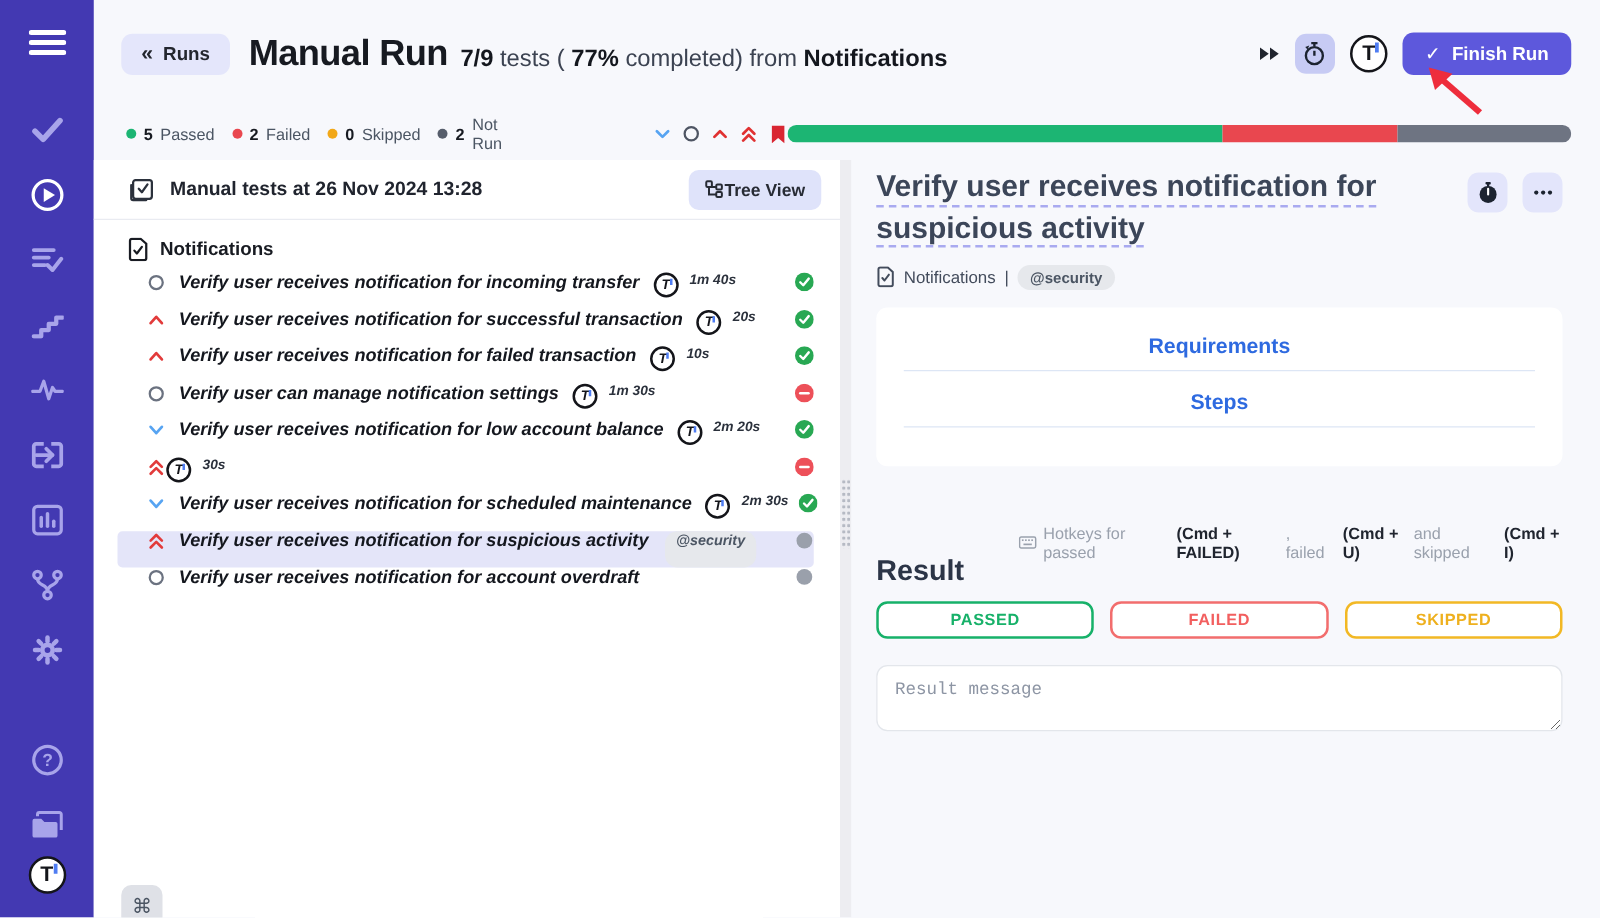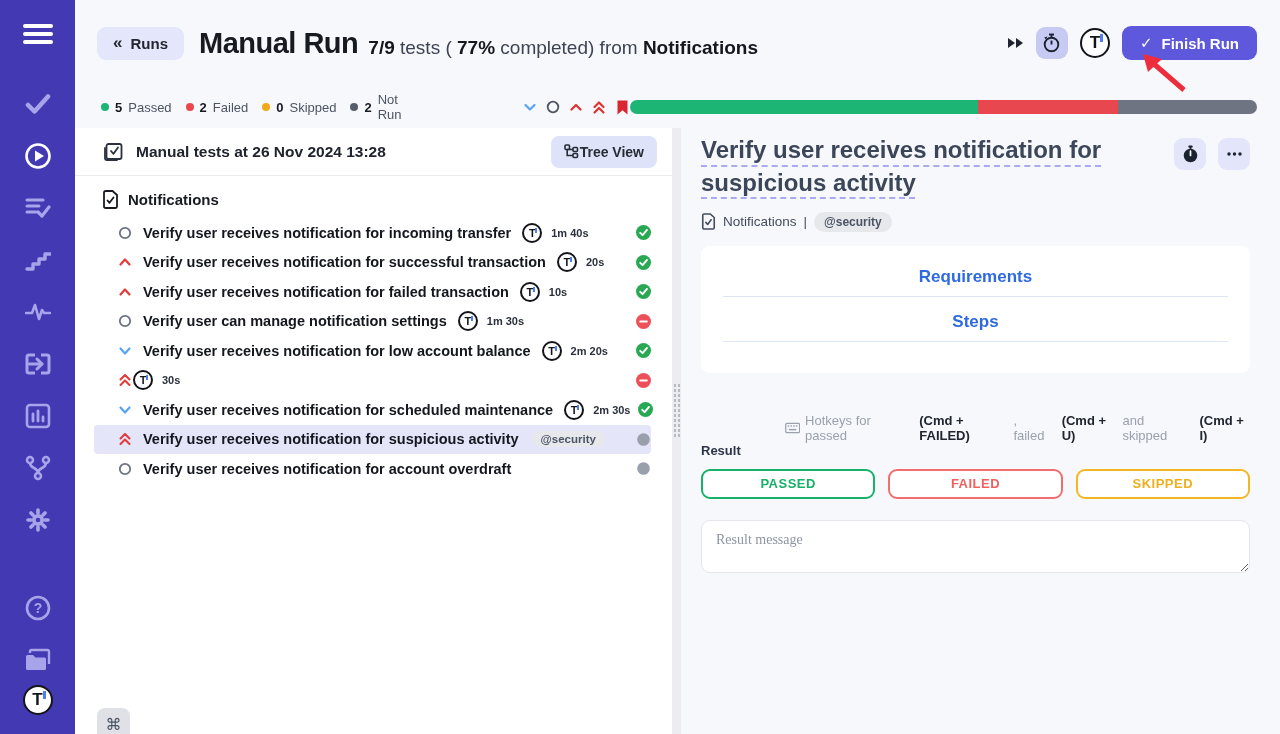--- a/index.html
+++ b/index.html
@@ -57,49 +57,49 @@
     background-image:radial-gradient(#b6bac4 1px, transparent 1.2px); background-size:4px 5px; }
   .rightpanel { flex:1; background:#f7f8fc; padding:6px 30px 0 20px; min-width:0; }
 
   
   .lp-header { height:48px; display:flex; align-items:center; padding:0 15px 0 28px; border-bottom:1px solid #e9ebf1; flex:0 0 auto; }
   .lp-header .hd-title { font-size:15.5px; font-weight:bold; color:#20242e; margin-left:13px; }
   .btn-tree { margin-left:auto; display:flex; align-items:center; gap:1px; background:#dfe3fa; border:none; border-radius:8px; height:31px; padding:16px 13px; font-size:14px; font-weight:bold; color:#272b34; cursor:pointer; font-family:inherit; }
   .folder-row { display:flex; align-items:center; gap:9px; padding:14px 0 6px 27px; }
   .folder-row .f-title { font-size:15px; font-weight:bold; color:#181b22; }
   .tests { flex:1; overflow:hidden; padding-top:3px; }
-  .trow { display:flex; align-items:center; height:29.5px; margin:0 21px 0 19px; padding-left:23px; border-radius:4px; cursor:pointer; }
+  .trow { display:flex; height:29.5px; margin:0 21px 0 19px; padding-left:23px; border-radius:4px; cursor:pointer;font-style:italic; }
   .trow.selected { background:#e4e5f9; }
   .trow .pri { width:16px; display:flex; justify-content:center; flex:0 0 auto; }
   .trow .t-title { font-size:14.5px; font-weight:bold; color:#14171e; margin:0 11px 0 10px; white-space:nowrap; }
   .trow .dur { font-size:11px; font-weight:bold; color:#2b313c; margin-left:9px; white-space:nowrap; }
   .trow .spacer { flex:1; }
   .trow .tagpill { background:#e6e8ec; border-radius:10px; font-size:11.5px; font-weight:bold; color:#4b5563; padding:2px 9px; margin-left:2px; }
   .st { width:15px; height:15px; flex:0 0 auto; margin-left:8px; }
   .cmd-btn { position:absolute; left:22px; bottom:-7px; width:33px; height:33px; background:#dfe1e7; border:none; border-radius:8px; font-size:16px; color:#4b5563; cursor:pointer; }
 
   
   .d-titlerow { display:flex; align-items:flex-start; }
   .d-title { width:478px; font-size:24px; font-weight:800; color:#3c4659; line-height:1.37; text-decoration:underline; text-decoration-style:dashed; text-decoration-color:#a9aaf0; text-decoration-thickness:1.5px; text-underline-offset:7px; }
   .d-buttons { margin-left:auto; display:flex; gap:12px; padding-top:4px; }
   .d-crumb { display:flex; align-items:center; gap:7px; margin-top:12px; font-size:13.5px; color:#434c5c; }
   .d-crumb .pill { background:#e6e8ec; border-radius:10px; font-size:12px; font-weight:bold; color:#4b5563; padding:3px 10px; }
   .d-card { background:#fff; border-radius:9px; margin-top:14px; padding:21px 22px 16px;text-align:center; }
   .d-link { display:inline-block; font-size:17px; font-weight:bold; color:#2e6ae0; cursor:pointer; }
   .d-hr { border:none; border-top:1.5px solid #dde6f5; margin:9px 0 15px; }
   .result-row { display:flex; align-items:center; margin-top:26px; }
-  .result-label { font-size:13px; font-weight:800; color:#2c3547;margin-top:44px; }
+  .result-label { font-size:23px; font-weight:800; color:#2c3547;margin-top:44px; }
   .hotkeys { display:flex; align-items:center; gap:5px; margin-left:44px; font-size:13px; color:#9aa1ad; }
   .hotkeys b { color:#20252f; }
   .res-btns { display:flex; gap:13px; margin-top:11px; }
   .res-btn { flex:1; height:30px; border-radius:9px; background:#fff; font-size:13px; font-weight:800; letter-spacing:0.5px; cursor:pointer; font-family:inherit; }
   .res-btn.p { border:2px solid #17b169; color:#17b169; }
   .res-btn.f { border:2px solid #f26d6d; color:#f25f5f; }
   .res-btn.s { border:2px solid #f2b824; color:#eeb01e; }
-  .res-msg { display:block; width:100%; height:53px; margin-top:21px; border:1px solid #e3e6eb; border-radius:9px; padding:11px 14px; font-size:14px; color:#333; resize:both; font-family:Liberation Serif, serif; background:#fff; }
+  .res-msg { display:block; width:100%; height:53px; margin-top:21px; border:1px solid #e3e6eb; border-radius:9px; padding:11px 14px; font-size:14px; color:#333; resize:both; font-family:Liberation Mono, monospace; background:#fff; }
   .res-msg::placeholder { color:#8d95a4; }
 </style>
 </head>
 <body>
 
 <nav class="sidebar">
   <div class="sb-icon sb-hamburger">
     <svg width="30" height="22" viewBox="0 0 30 22">
         <g stroke="#ffffff" stroke-width="4" stroke-linecap="round">
           <line x1="2" y1="3" x2="28" y2="3"></line>

